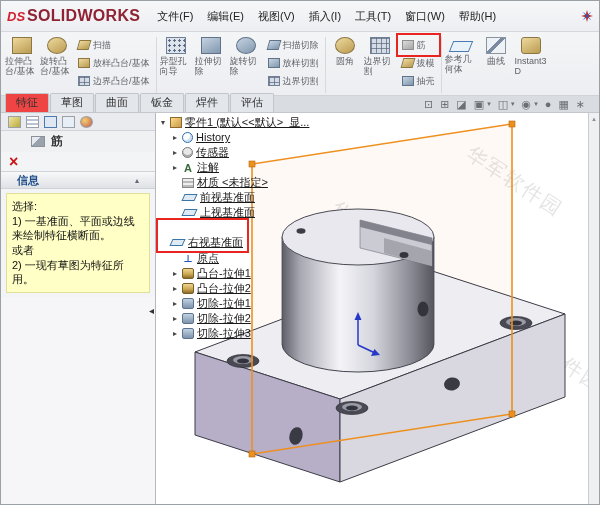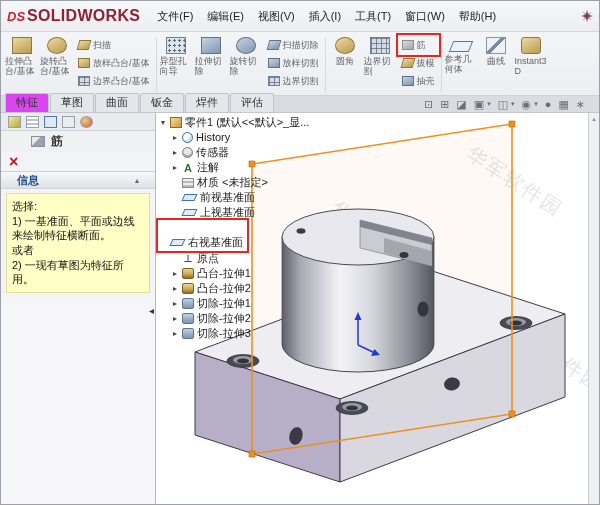--- a/index.html
+++ b/index.html
@@ -32,21 +32,21 @@
   .curve { background:linear-gradient(135deg,#eef1f5 42%,#7a8aa0 42% 56%,#eef1f5 56%); border:1px solid #8a93a0; }
   .rstack { display:flex; flex-direction:column; padding-top:1px; }
   .rsmall { display:flex; align-items:center; gap:3px; font-size:9px; color:#60646a; padding:1px 3px; height:18px; white-space:nowrap; }
   .rslab { font-size:9px; color:#60646a; }
   .rsep { width:1px; background:#d6d9dd; margin:2px 1px; align-self:stretch; }
   .red-box { outline:2px solid #e8251f; outline-offset:1px; }
 
   
   .tabbar { height:17px; background:#d9dce0; display:flex; align-items:flex-end; padding:0 0 0 4px; border-bottom:1px solid #c3c7cc; }
   .tab { font-size:11px; color:#333; padding:1px 10px 2px; background:#e3e6ea; border:1px solid #c2c6cb; border-bottom:none; border-radius:2px 2px 0 0; margin-right:1px; }
-  .tab.active { background:#d946ef; }
+  .tab.active { background:#ef4444; }
   .hud { margin-left:auto; margin-right:14px; display:flex; align-items:center; gap:7px; padding-bottom:2px; }
   .hud-ic { font-size:11px; color:#6a7076; line-height:12px; }
   .hud-caret { font-size:7px; color:#6a7076; margin-left:-4px; }
 
   
   .main { display:flex; height:404px; }
 
   
   .pm { width:155px; flex:none; background:#f3f4f6; border-right:1px solid #b6bac0; display:flex; flex-direction:column; position:relative; }
   .pm-tabs { height:18px; background:#e9ebee; border-bottom:1px solid #cfd2d6; display:flex; align-items:center; gap:5px; padding:0 0 0 7px; }
@@ -70,21 +70,21 @@
   
   .gfx { position:relative; flex:1; background:#fff; overflow:hidden; }
   .gfx svg.model { position:absolute; left:0; top:0; }
   .vscroll { position:absolute; right:0; top:0; bottom:0; width:11px; background:#eef0f2; border-left:1px solid #c9ccd0; display:flex; flex-direction:column; justify-content:space-between; align-items:center; font-size:7px; color:#8a8f95; padding:2px 0; }
 
   
   .ftree { position:absolute; left:3px; top:2px; font-size:11px; color:#1a1a1a; }
   .trow { display:flex; align-items:center; height:15px; gap:3px; white-space:nowrap; }
   .trow.child { padding-left:12px; }
   .texp { width:8px; text-align:center; font-size:8px; color:#444; flex:none; }
-  .tlab { line-height:13px; }
+  .tlab { line-height:13px;text-decoration:underline; }
   .ti { display:inline-block; width:12px; height:12px; flex:none; }
   .ti-part { width:12px; height:11px; background:linear-gradient(135deg,#ffd98a,#c79b4a); border:1px solid #8a6a2a; }
   .ti-history { border-radius:50%; background:#fff; border:1px solid #2a6ab0; box-shadow:inset -2px -2px 0 #cfe0f0; width:11px; height:11px; }
   .ti-sensor { border-radius:50%; background:#e8e8e8; border:1px solid #777; box-shadow:inset 0 -2px 0 #aaa; width:11px; height:11px; }
   .ti-a { width:12px; text-align:center; font-weight:bold; font-size:11px; color:#3a6a3a; line-height:12px; }
   .ti-material { width:12px; height:10px; background:repeating-linear-gradient(0deg,#bbb 0 2px,#eee 2px 4px); border:1px solid #888; }
   .ti-plane { width:13px; height:7px; transform:skewX(-24deg); border:1px solid #3a76a8; background:#dfeaf4; margin:0 1px; }
   .ti-origin { width:12px; text-align:center; color:#2255bb; font-weight:bold; font-size:10px; line-height:12px; }
   .ti-boss { width:12px; height:11px; background:linear-gradient(180deg,#f0d694,#c9a44e 60%,#8a6a28); border:1px solid #7a5f26; border-radius:2px; }
   .ti-cut { width:12px; height:11px; background:linear-gradient(180deg,#c2d2e2,#7d94ac); border:1px solid #5c7490; border-radius:2px; }

